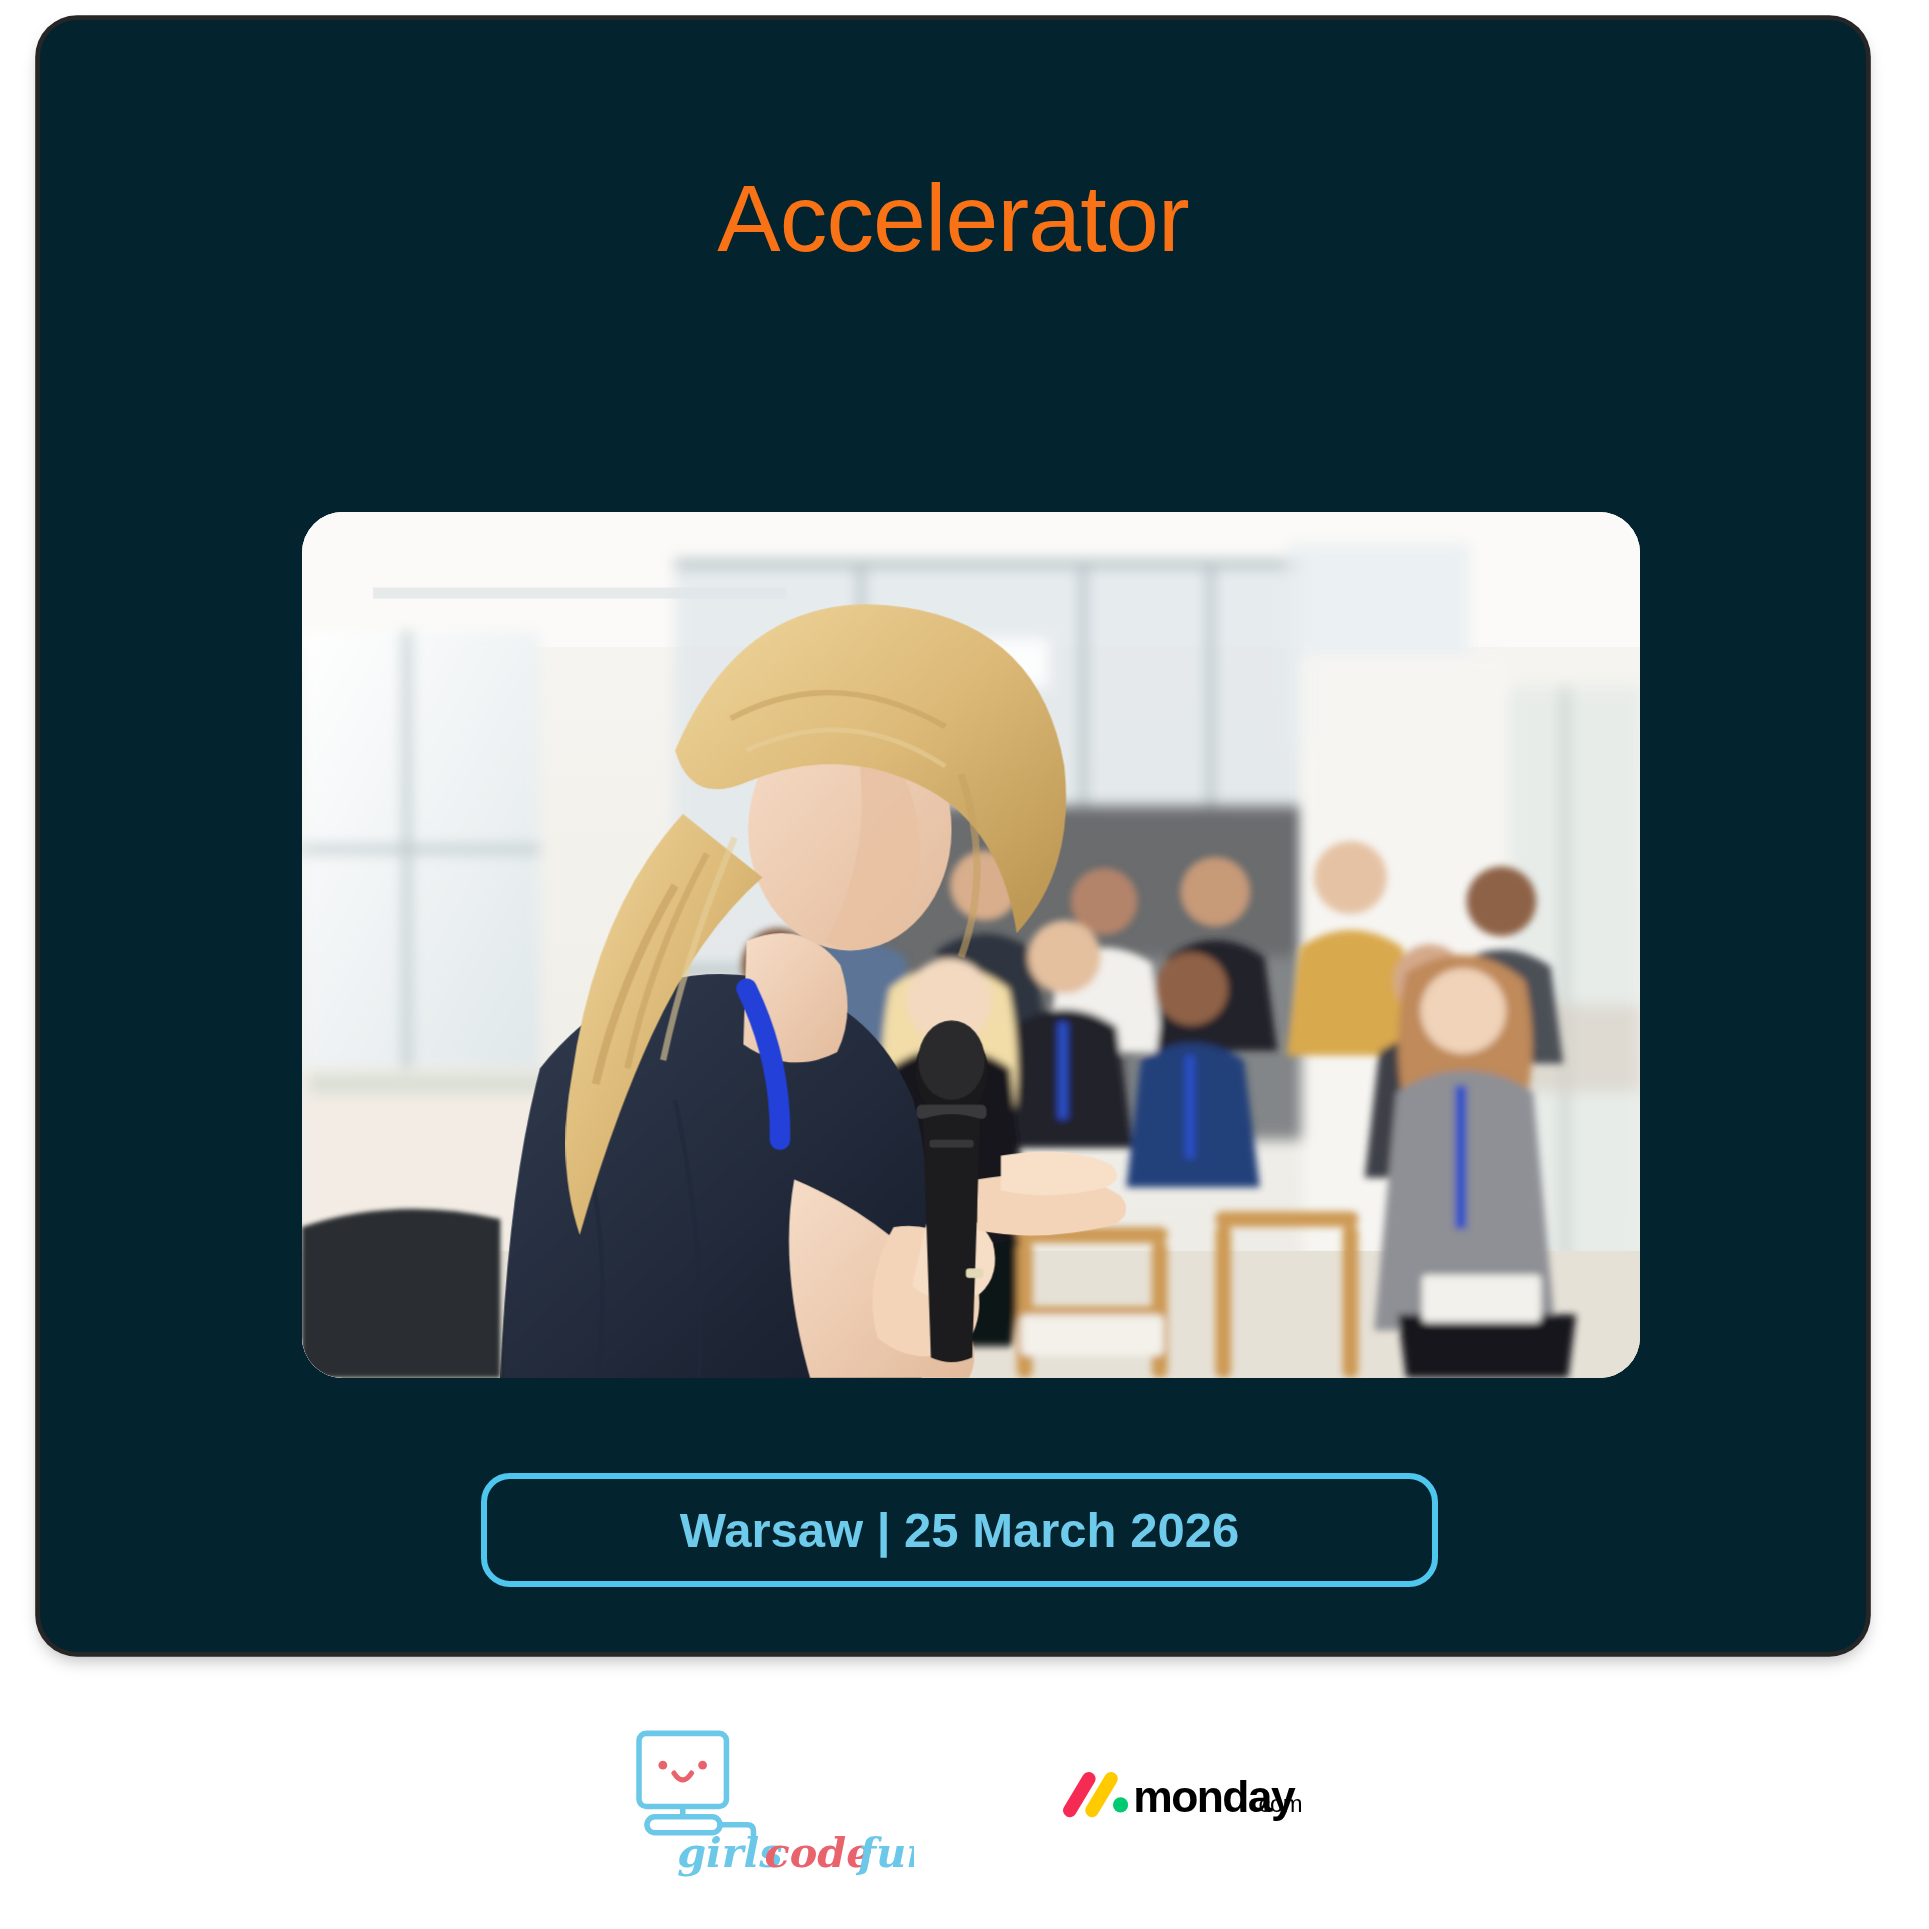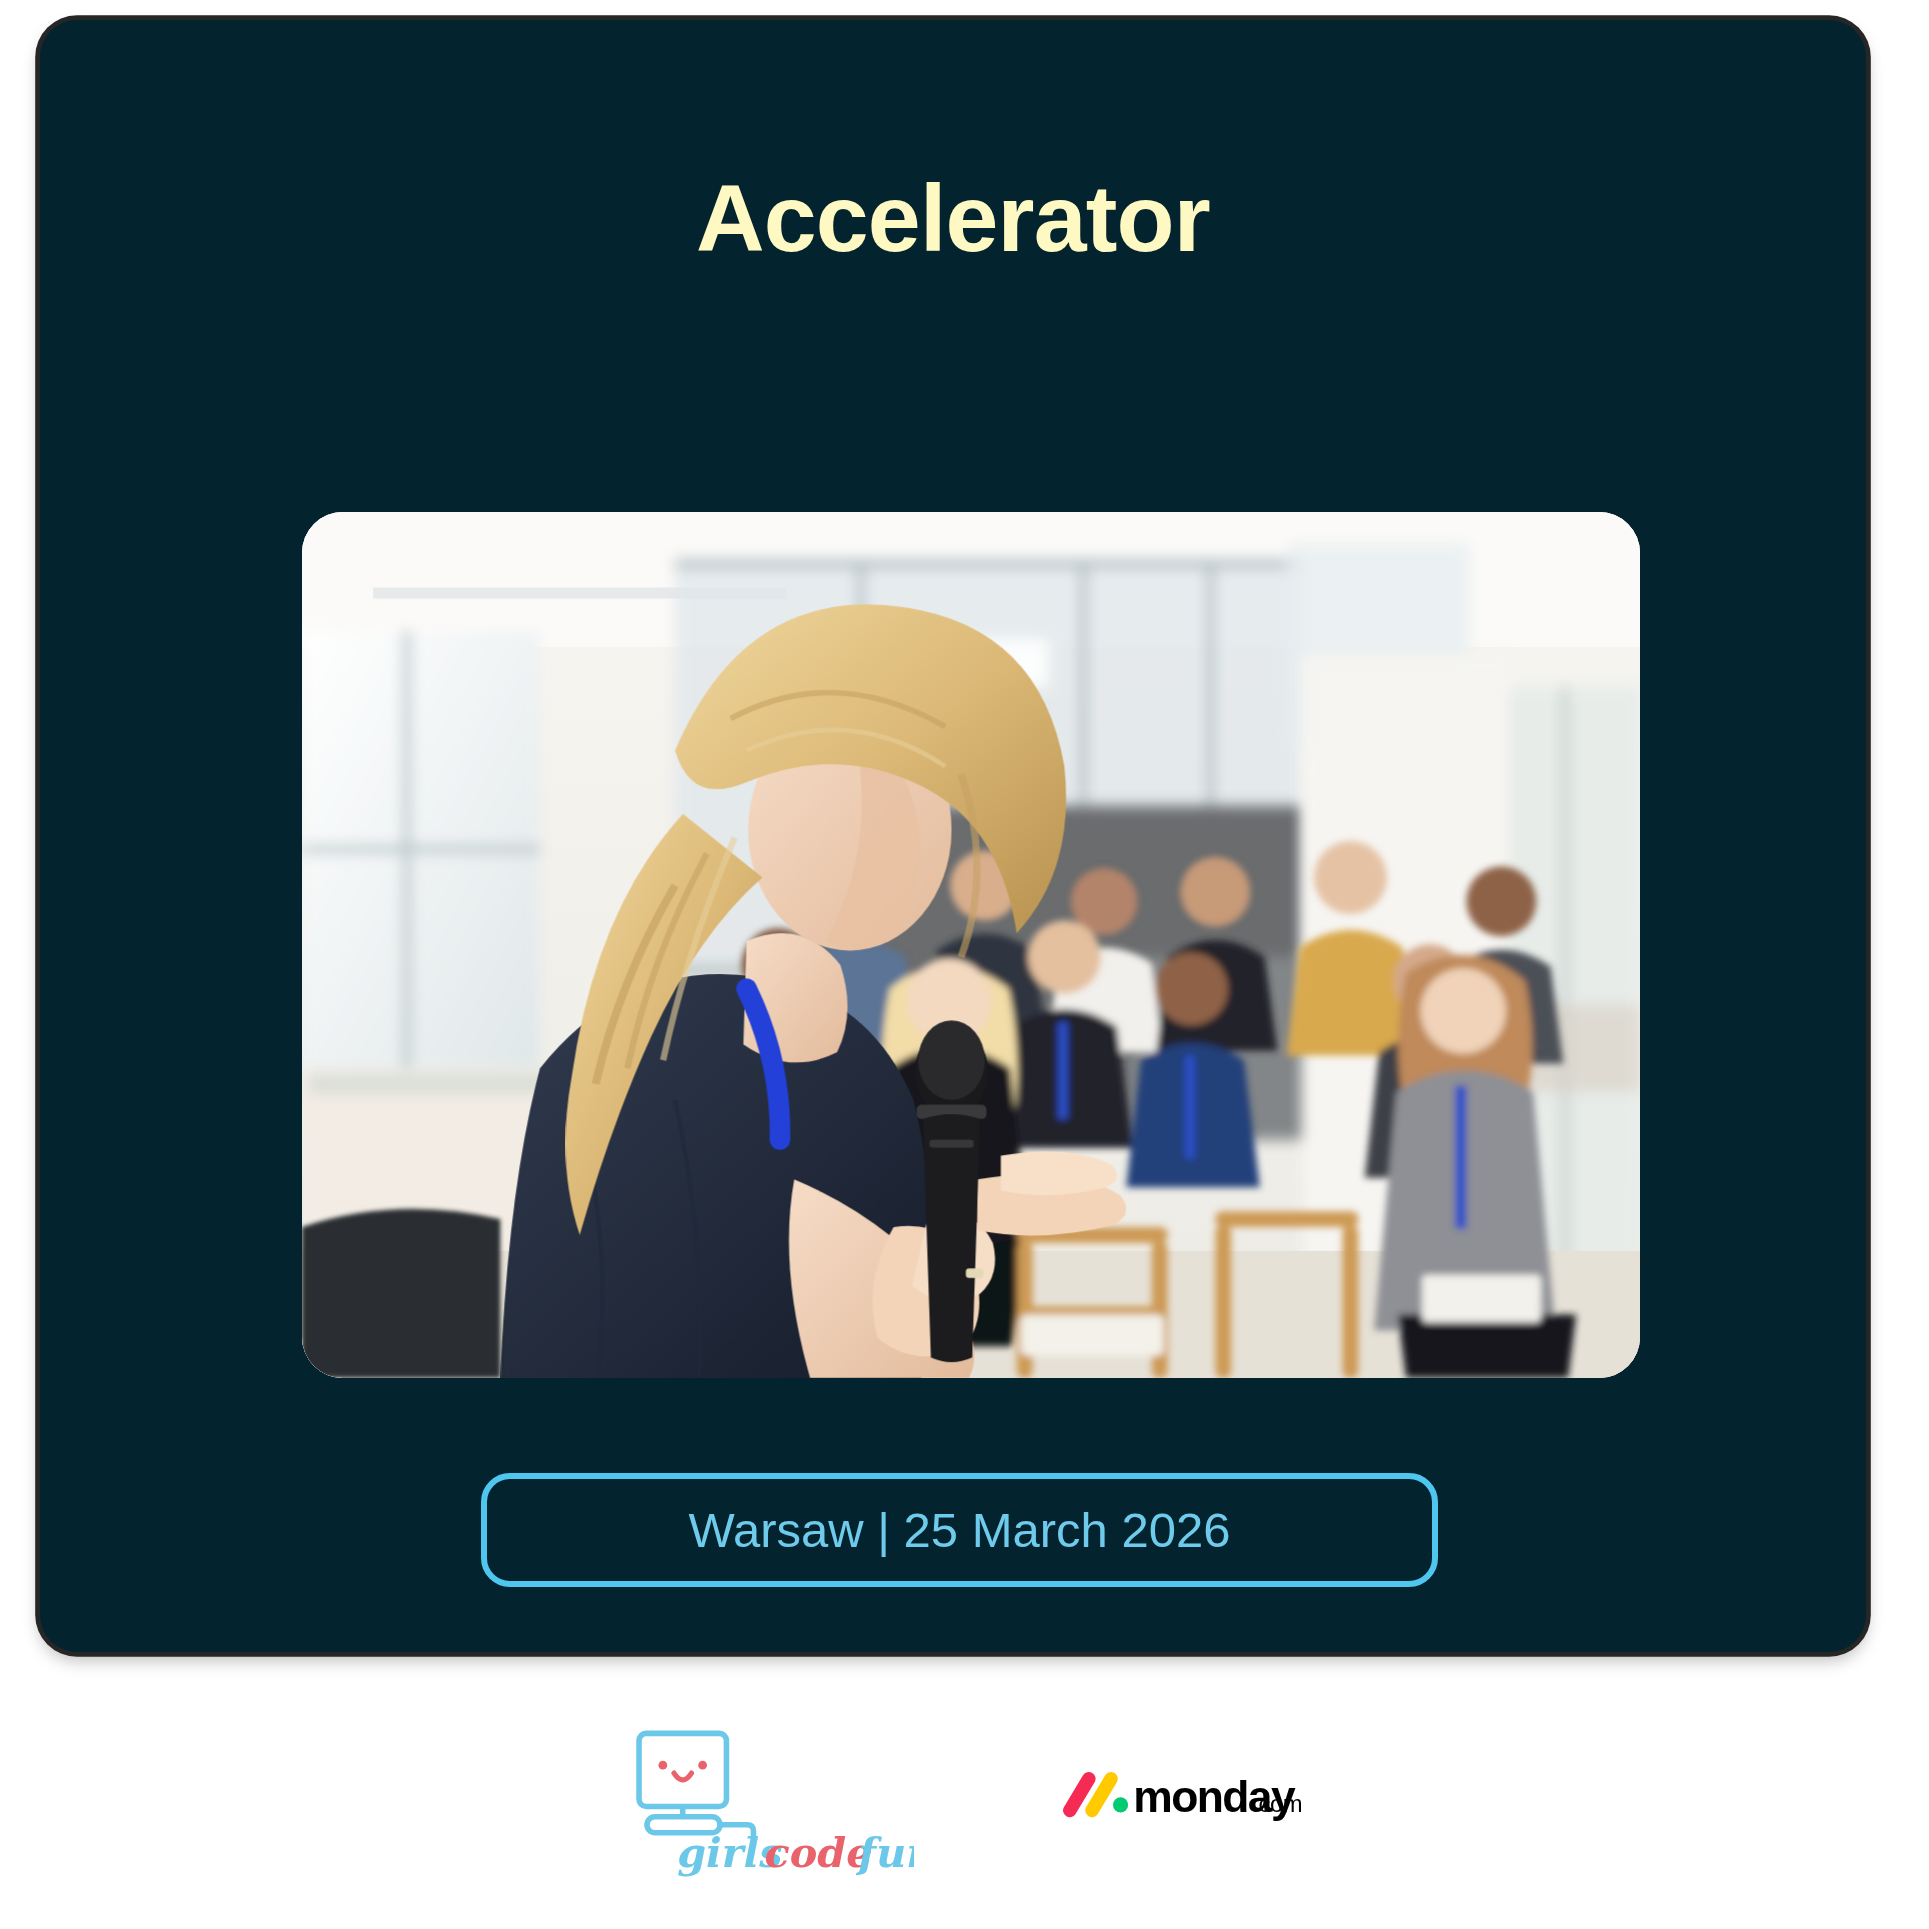--- a/index.html
+++ b/index.html
@@ -36,23 +36,23 @@
     font-weight:700;
     letter-spacing:-1.6px;
     color:#5BC8EC;
     white-space:nowrap;
   }
   .title-sub{
     display:block;
     margin-top:14.3px;
     font-size:95px;
     line-height:1.05;
-    font-weight:700;
+    font-weight:400;
     letter-spacing:-0.8px;
-    color:#fef9c3;
+    color:#f97316;
     white-space:nowrap;
   }
 
   
   .photo-frame{
     position:absolute;
     left:262px;top:492px;
     width:1338px;height:866px;
     border-radius:41px;
     overflow:hidden;
@@ -65,21 +65,21 @@
     position:absolute;
     left:441px;top:1453px;
     width:945px;height:102px;
     border:6.4px solid #4FC6EE;
     border-radius:29px;
     display:flex;align-items:center;justify-content:center;
     box-sizing:content-box;
   }
   .event-badge-text{
     font-size:49px;
-    font-weight:400;
+    font-weight:700;
     letter-spacing:0px;
     color:#6FCBEC;
     white-space:nowrap;
   }
 
   
   .footer-logos{
     position:absolute;
     left:0;top:1727px;
     width:100%;

